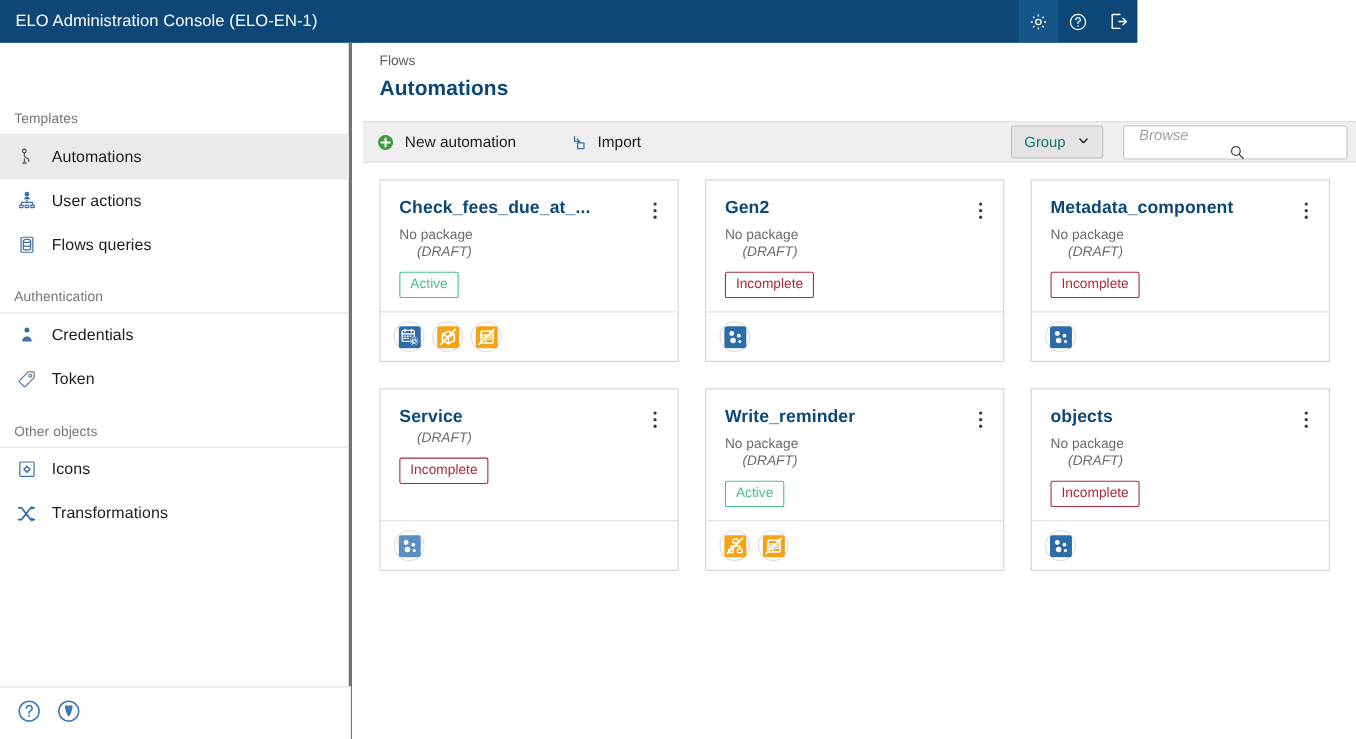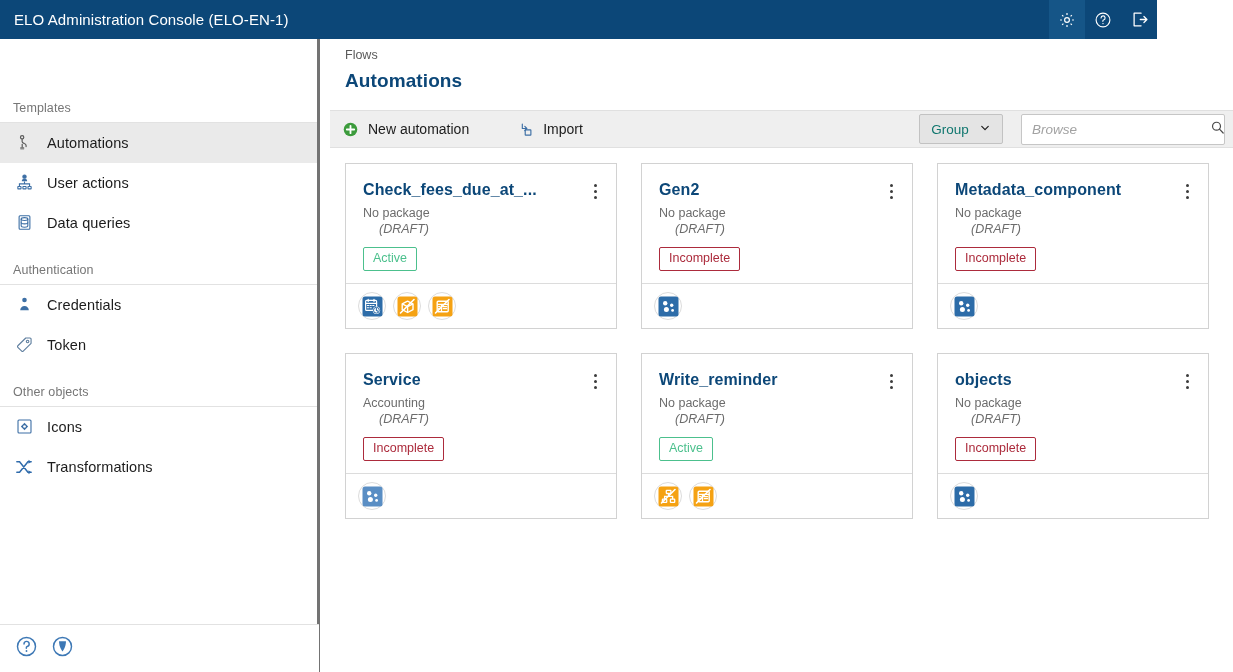--- a/index.html
+++ b/index.html
@@ -6,21 +6,21 @@
   html, body {
     width: 1233px; height: 672px;
     background: #ffffff;
     font-family: "Liberation Sans", sans-serif;
     overflow: hidden;
   }
 
   
   .topbar {
     position: absolute; top: 0; left: 0;
-    width: 1157px; height: 39px;
+    width: 1034px; height: 39px;
     background: #0c4778;
     display: flex; align-items: center;
   }
   .app-title {
     color: #ffffff;
     font-size: 15px;
     font-weight: 400;
     margin-left: 14px;
     letter-spacing: .1px;
     white-space: nowrap;
@@ -133,20 +133,21 @@
     gap: 10px;
   }
   .search-wrap {
     margin-left: 18px;
     width: 204px; height: 31px;
     background: #fff;
     border: 1px solid #c6c6c6;
     border-radius: 2px;
     display: flex; align-items: center;
     padding: 0 8px 0 10px;
+    flex-direction: column;
   }
   .search-wrap input {
     border: none; outline: none;
     flex: 1;
     font-family: "Liberation Sans", sans-serif;
     font-size: 13.5px;
     color: #333;
     background: transparent;
   }
   .search-wrap input::placeholder { color: #a2a2a2; font-style: italic; }
@@ -287,21 +288,21 @@
 
   <div class="nav-item">
     <span class="nav-icon">
       <svg width="19" height="19" viewBox="0 0 24 24" fill="none" stroke="#3d6fa5" stroke-width="1.4">
         <rect x="5.2" y="3.4" width="13.6" height="17.2" rx="1.2"></rect>
         <ellipse cx="12" cy="7.6" rx="4.2" ry="1.8"></ellipse>
         <path d="M7.8 7.6v8.6c0 1 1.9 1.8 4.2 1.8s4.2-.8 4.2-1.8V7.6"></path>
         <path d="M7.8 12c0 1 1.9 1.8 4.2 1.8s4.2-.8 4.2-1.8"></path>
       </svg>
     </span>
-    <span class="nav-label">Data queries</span>
+    <span class="nav-label">Flows queries</span>
   </div>
 
   <div class="nav-section">Authentication</div>
 
   <div class="nav-item">
     <span class="nav-icon">
       <svg width="19" height="19" viewBox="0 0 24 24" fill="#3d6fa5">
         <circle cx="12" cy="6.4" r="2.9"></circle>
         <path d="M6.6 19.4c0-3.4 2.4-5.6 5.4-5.6s5.4 2.2 5.4 5.6z"></path>
       </svg>
@@ -494,21 +495,21 @@
               </svg>
             </span>
           </div>
         </div>
       </div>
       <div class="card">
         <div class="card-body"><div class="card-name">Service</div><div class="kebab">
             <i></i>
             <i></i>
             <i></i>
-          </div><div class="card-package">Accounting</div><div class="card-draft">(DRAFT)</div><div class="badge incomplete">Incomplete</div></div>
+          </div><div class="card-draft">(DRAFT)</div><div class="badge incomplete">Incomplete</div></div>
         <div class="card-footer">
           <div class="fico">
             <span>
               <svg width="21" height="21" viewBox="0 0 21 21">
                 <rect x="0.5" y="0.5" width="20" height="20" rx="2.5" fill="#5a8ec4"></rect>
                 <circle cx="7.2" cy="7.2" r="2.2" fill="#ffffff"></circle>
                 <circle cx="13.7" cy="9.2" r="1.7" fill="#ffffff"></circle>
                 <circle cx="8.4" cy="13.6" r="2.5" fill="#ffffff"></circle>
                 <circle cx="14.6" cy="14.4" r="1.4" fill="#ffffff"></circle>
               </svg>

